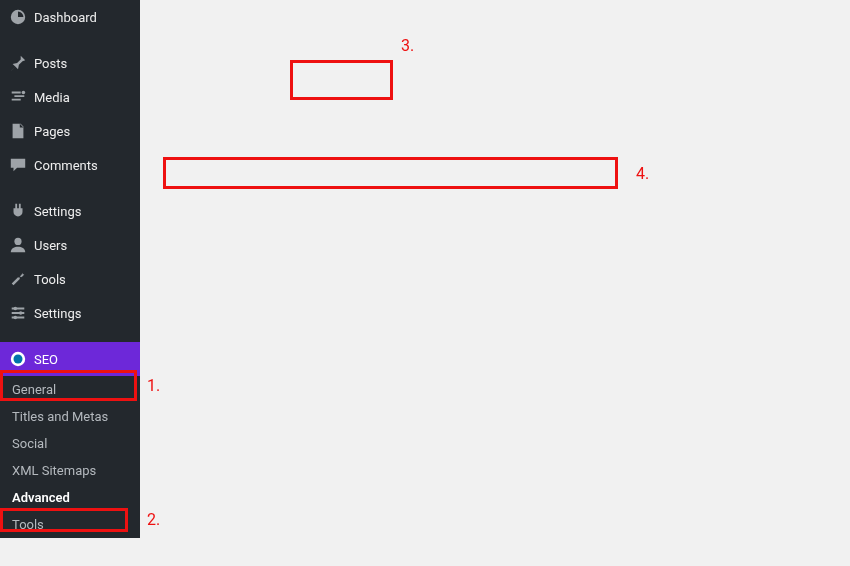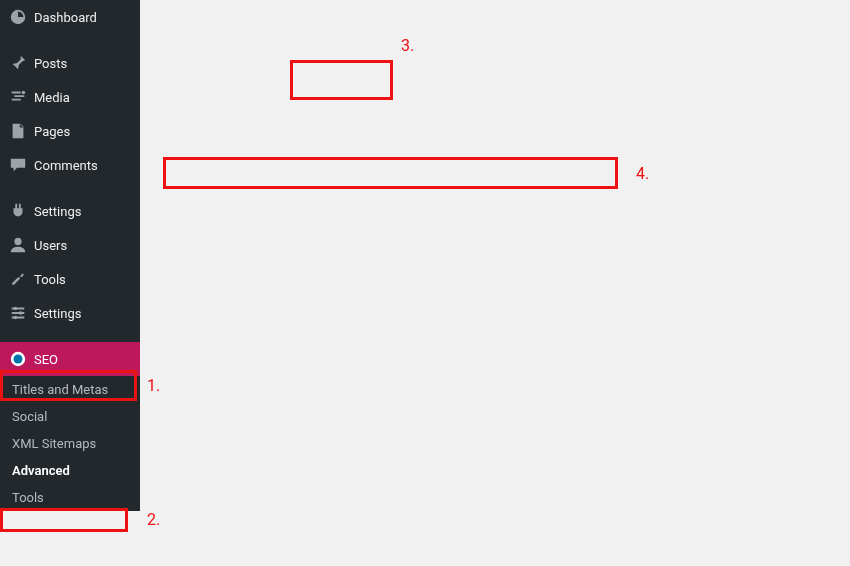--- a/index.html
+++ b/index.html
@@ -33,21 +33,21 @@
     height: 20px;
     display: inline-flex;
     align-items: center;
     justify-content: center;
     margin-right: 6px;
     color: #9ea3a8;
     font-size: 16px;
   }
   .sidebar-item .icon svg { width: 18px; height: 18px; fill: #9ea3a8; }
   .sidebar-item.active {
-    background: #be185d;
+    background: #6d28d9;
     color: #fff;
   }
   .sidebar-item.active .icon svg { fill: #fff; }
   .sidebar-sep { height: 12px; }
   .sidebar-sub {
     padding: 6px 8px 6px 12px;
     color: #b4b9be;
     cursor: pointer;
     font-size: 13px;
   }
@@ -167,20 +167,21 @@
   <div class="sidebar-item active">
     <span class="icon">
           <svg viewBox="0 0 20 20">
             <circle cx="10" cy="10" r="8" fill="#fff"></circle>
             <circle cx="10" cy="10" r="5" fill="#0073aa"></circle>
           </svg>
         </span>
     <span>SEO</span>
   </div>
 
+  <div class="sidebar-sub">General</div>
   <div class="sidebar-sub">Titles and Metas</div>
   <div class="sidebar-sub">Social</div>
   <div class="sidebar-sub">XML Sitemaps</div>
   <div class="sidebar-sub active">Advanced</div>
   <div class="sidebar-sub">Tools</div>
 </div>
 
 <div class="anno-box" style="left:0px; top:370px; width:137px; height:31px;"></div>
 <div class="anno-label" style="left:147px; top:376px;">1.</div>
 

